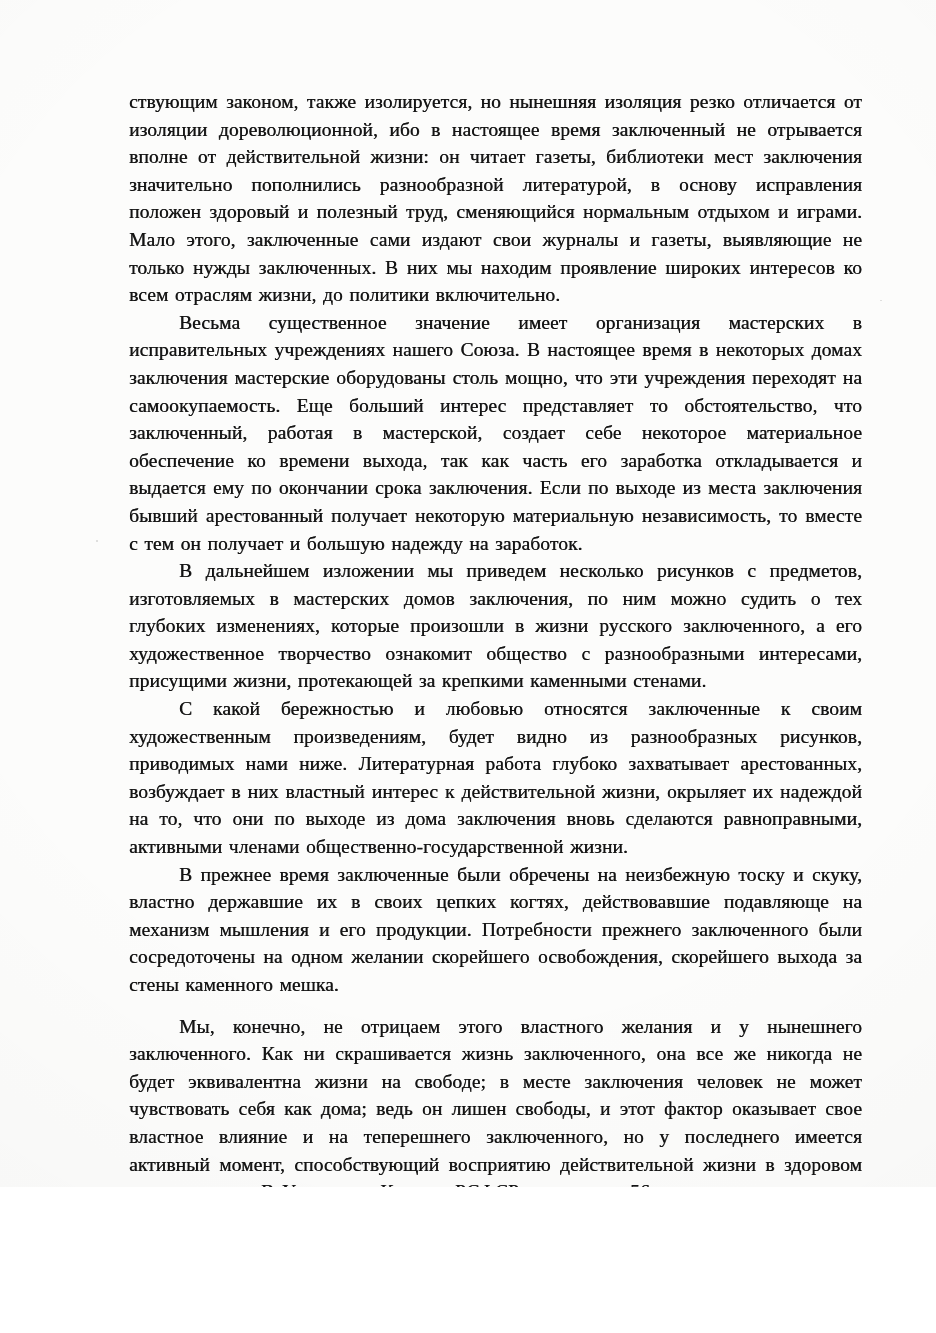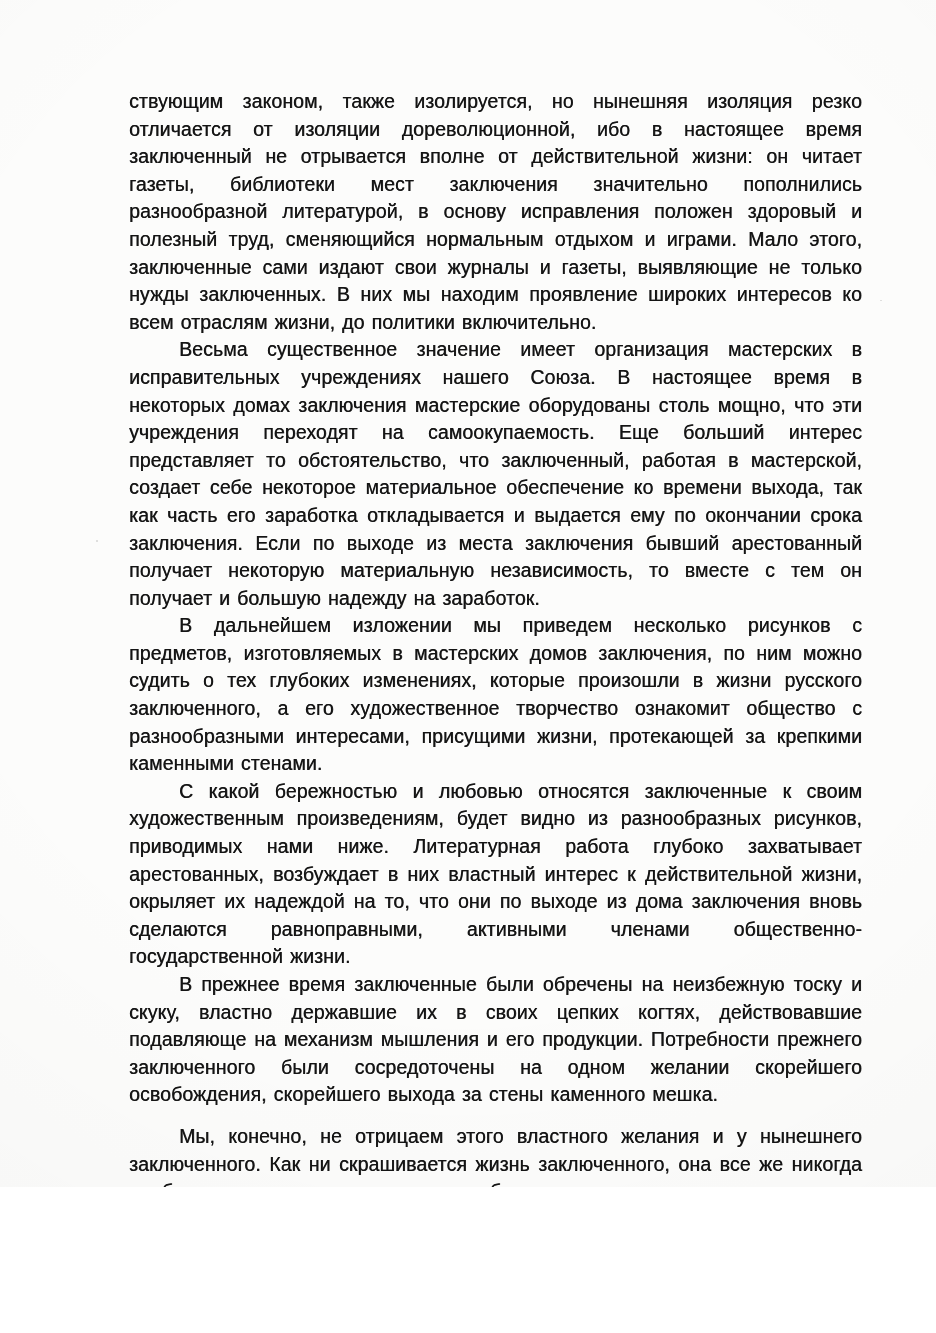--- a/index.html
+++ b/index.html
@@ -8,21 +8,21 @@
     background: #ffffff;
   }
   .scan-page {
     position: relative;
     width: 936px;
     height: 1187px;
     background:
       radial-gradient(circle at 50% 40%, rgba(255,255,255,0) 60%, rgba(0,0,0,0.015) 100%),
       #fcfcfb;
     overflow: hidden;
-    font-family: Liberation Sans, sans-serif;
+    font-family: Liberation Serif, serif;
     color: #141414;
   }
   .text-block {
     position: absolute;
     left: 129px;
     top: 88px;
     width: 733px;
     font-size: 19.5px;
     line-height: 27.6px;
     text-align: justify;

